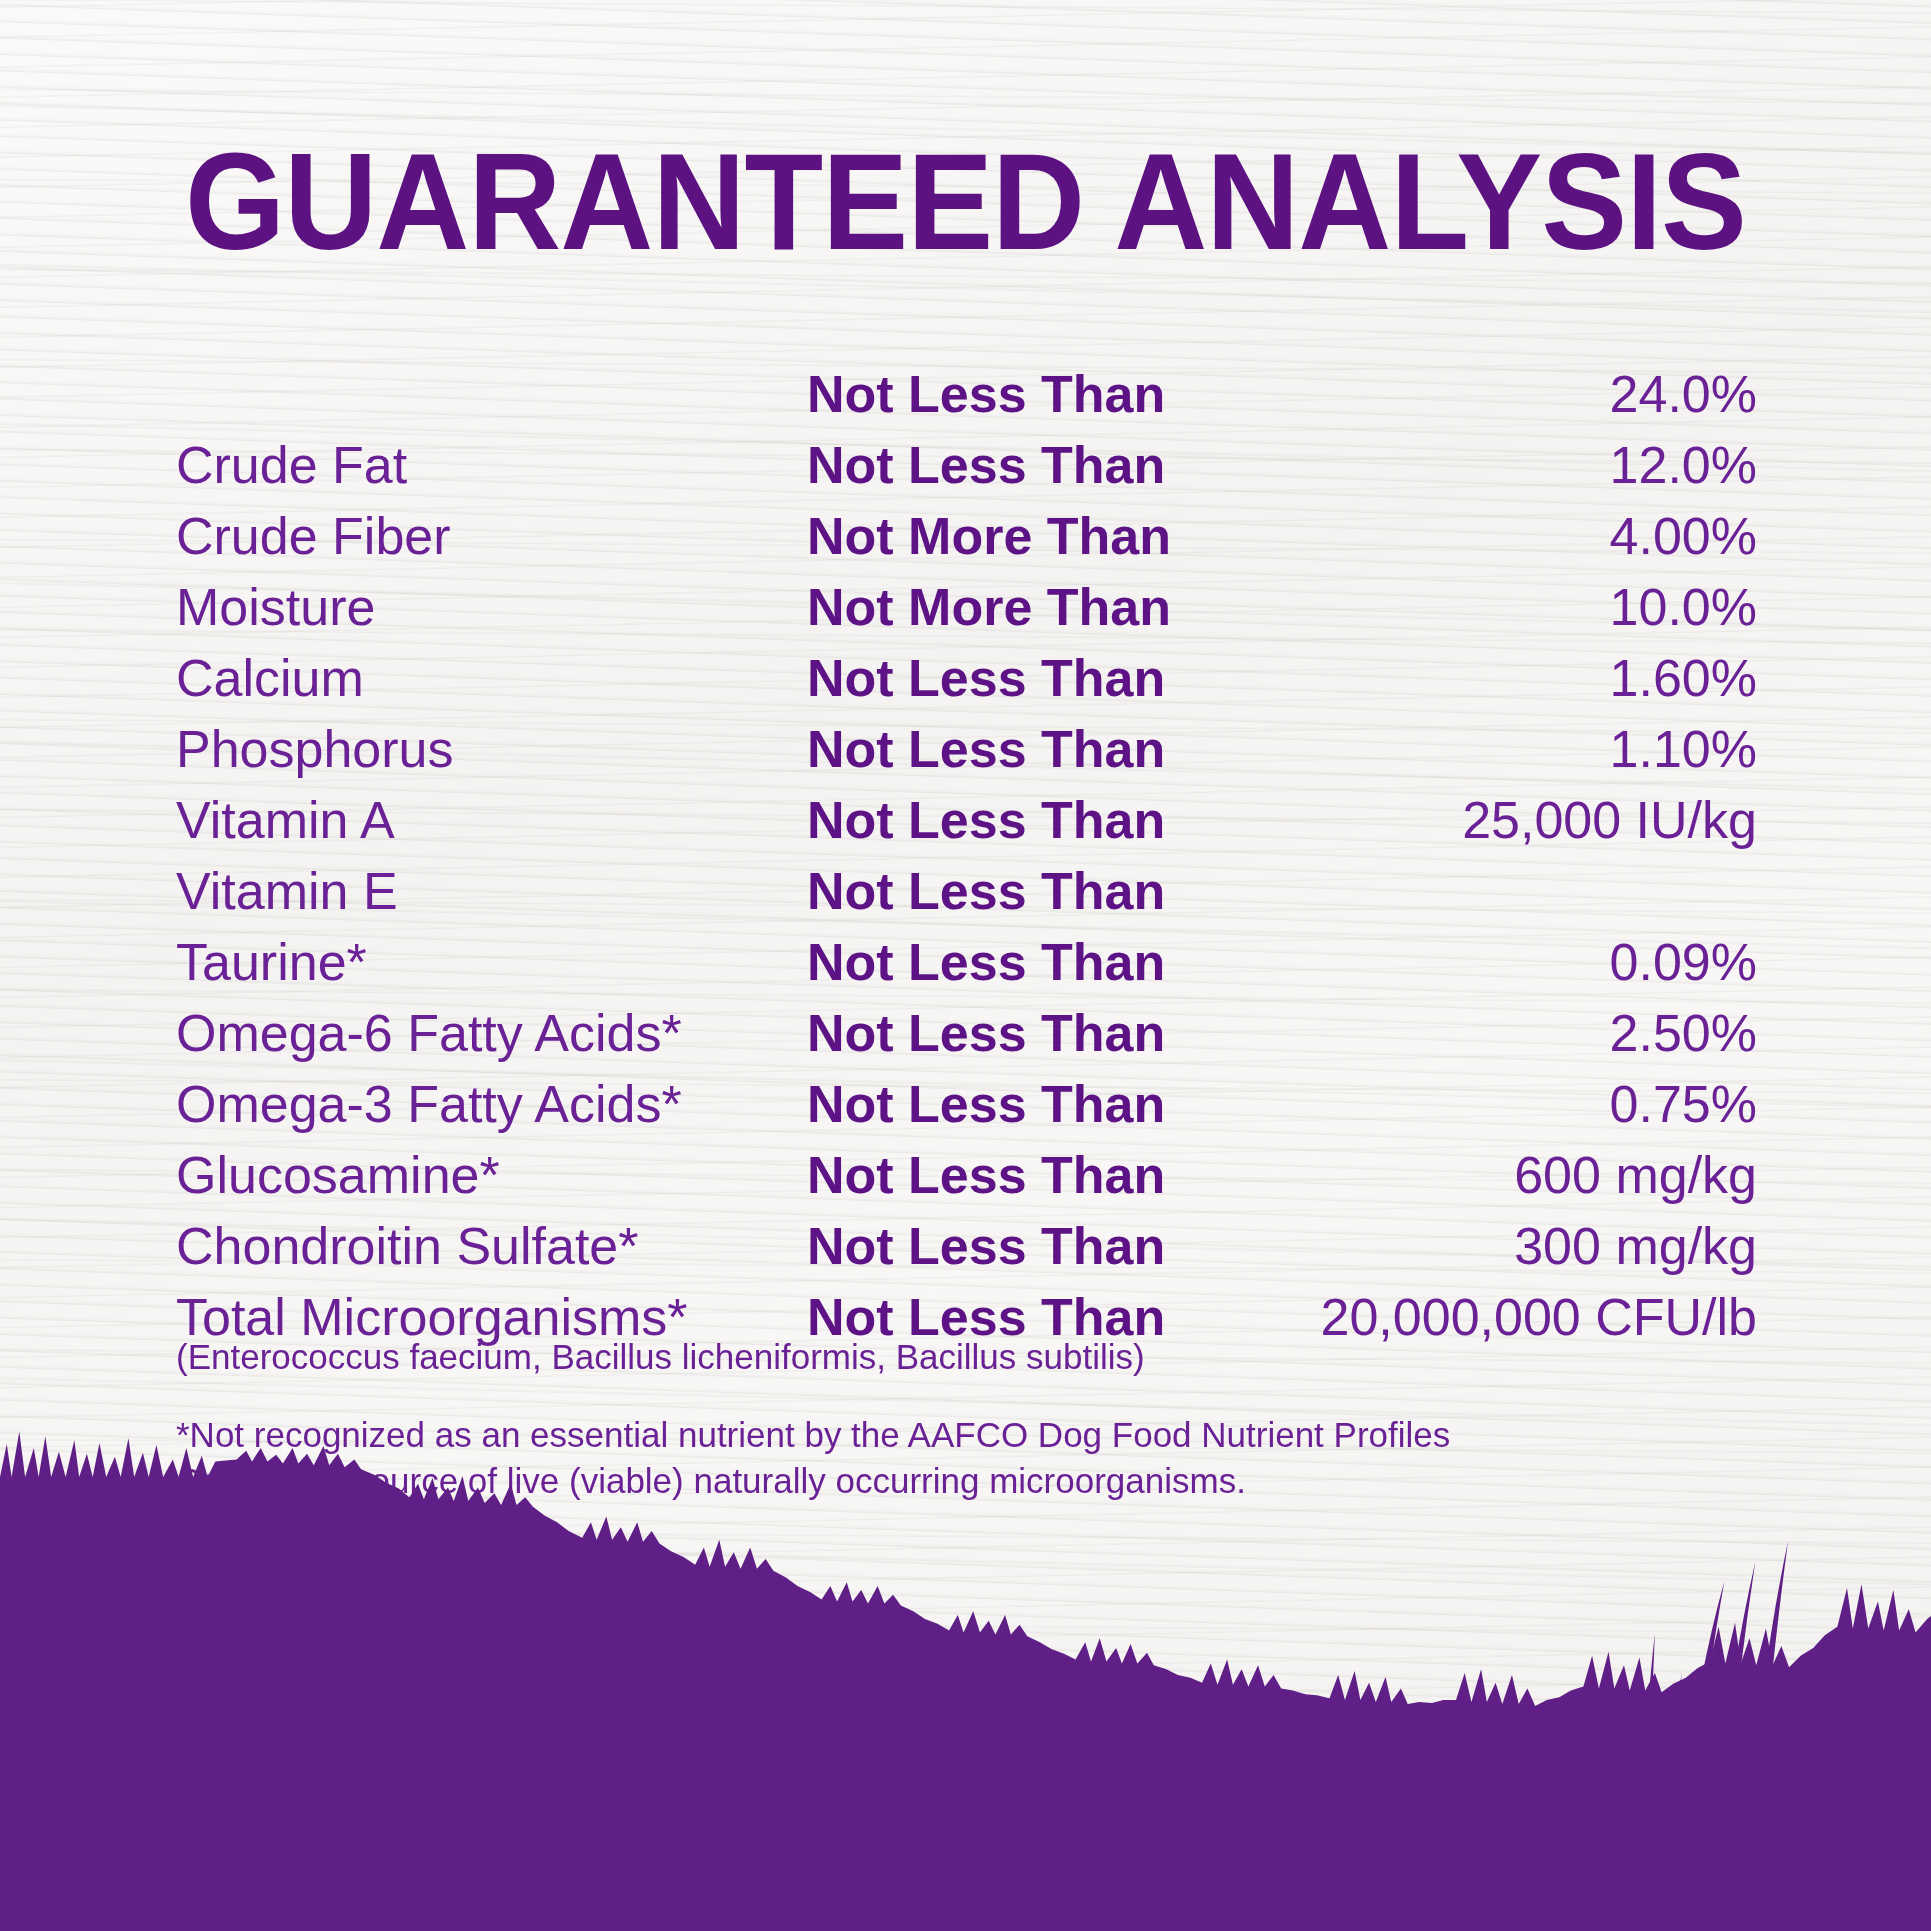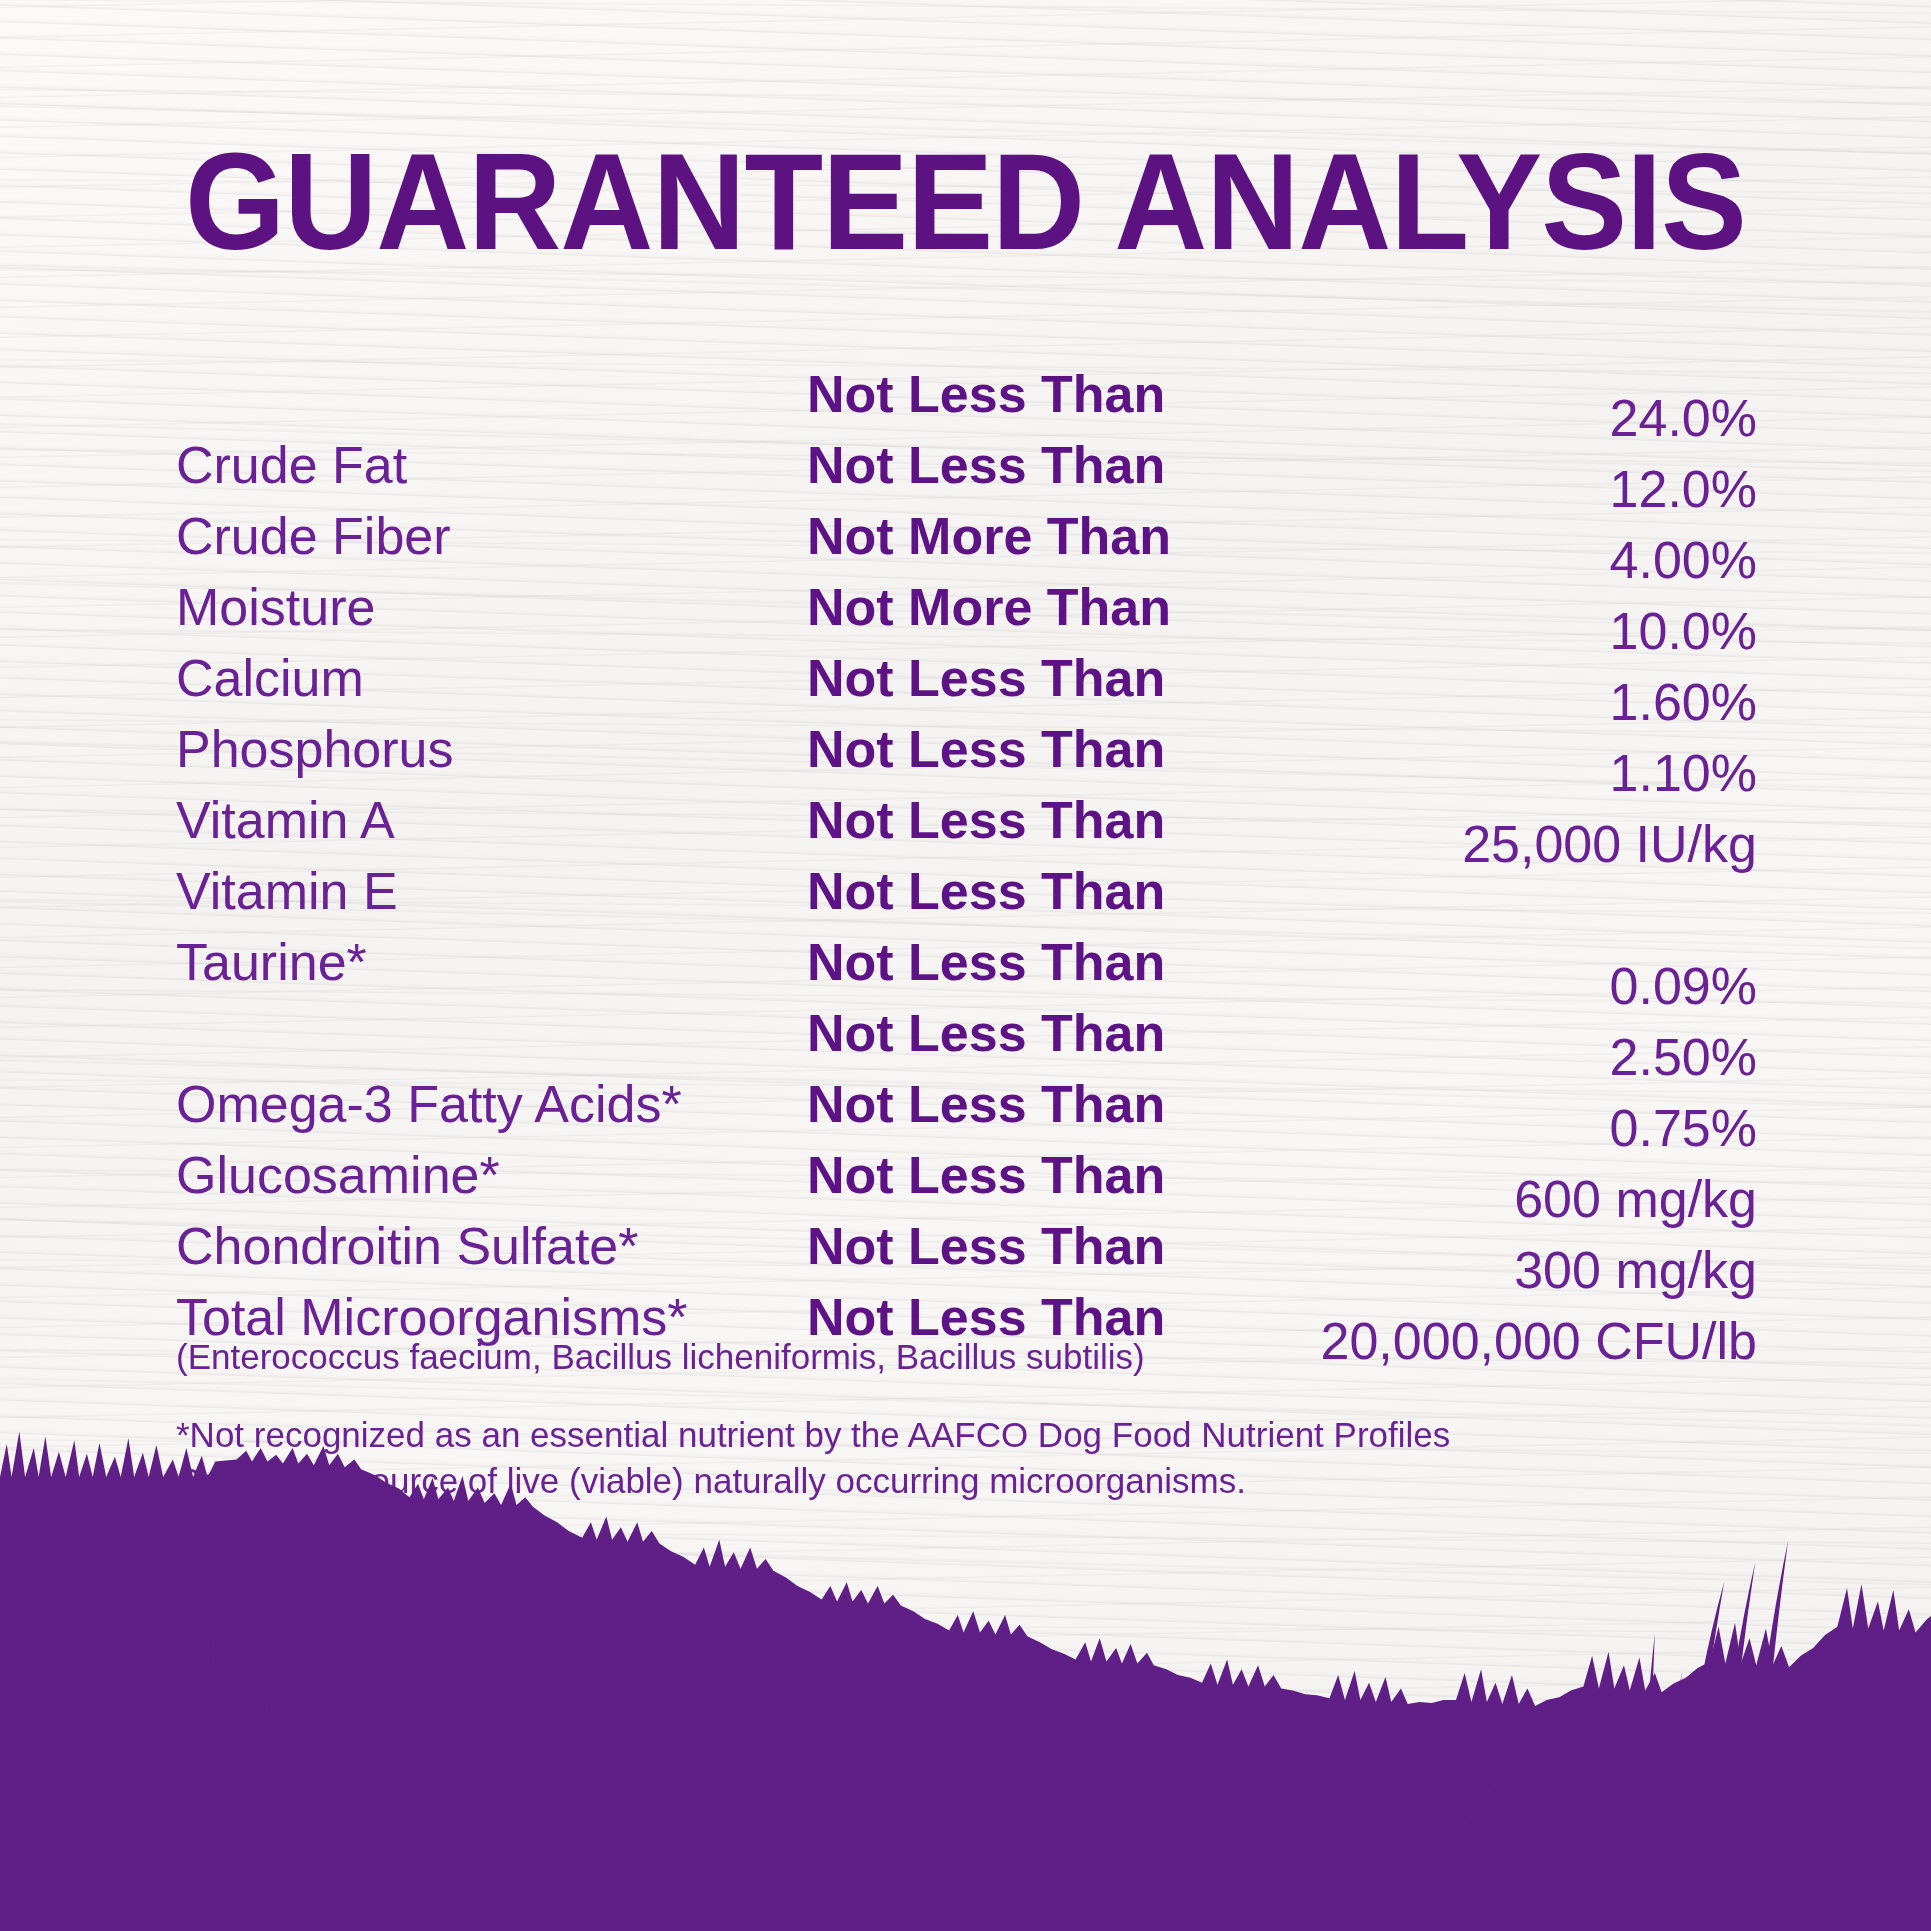--- a/index.html
+++ b/index.html
@@ -108,21 +108,20 @@
     left: 631px;
     top: 0;
     font-weight: bold;
     color: #5d1285;
   }
   .c-value {
     position: absolute;
     right: 0;
     top: 0;
     text-align: right;
-    margin-top: 24px;
   }
 
   
   #strains-note {
     position: absolute;
     left: 176px;
     top: 1336px;
     color: #6a2196;
     font-family: "Liberation Sans Narrow", "Liberation Sans", sans-serif;
     font-size: 35px;
@@ -197,20 +196,21 @@
       <div class="row">
         <span class="c-label">Vitamin E</span>
         <span class="c-qualifier">Not Less Than</span>
       </div>
       <div class="row">
         <span class="c-label">Taurine*</span>
         <span class="c-qualifier">Not Less Than</span>
         <span class="c-value">0.09%</span>
       </div>
       <div class="row">
+        <span class="c-label">Omega-6 Fatty Acids*</span>
         <span class="c-qualifier">Not Less Than</span>
         <span class="c-value">2.50%</span>
       </div>
       <div class="row">
         <span class="c-label">Omega-3 Fatty Acids*</span>
         <span class="c-qualifier">Not Less Than</span>
         <span class="c-value">0.75%</span>
       </div>
       <div class="row">
         <span class="c-label">Glucosamine*</span>

